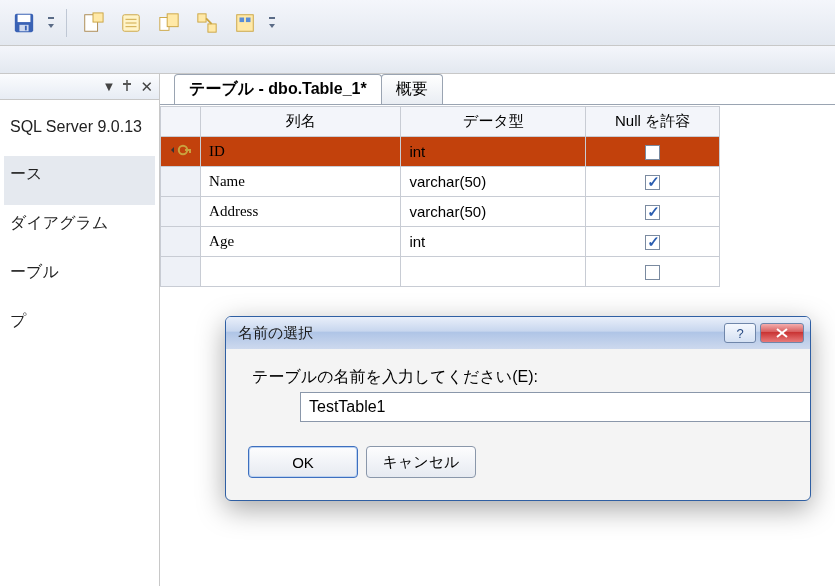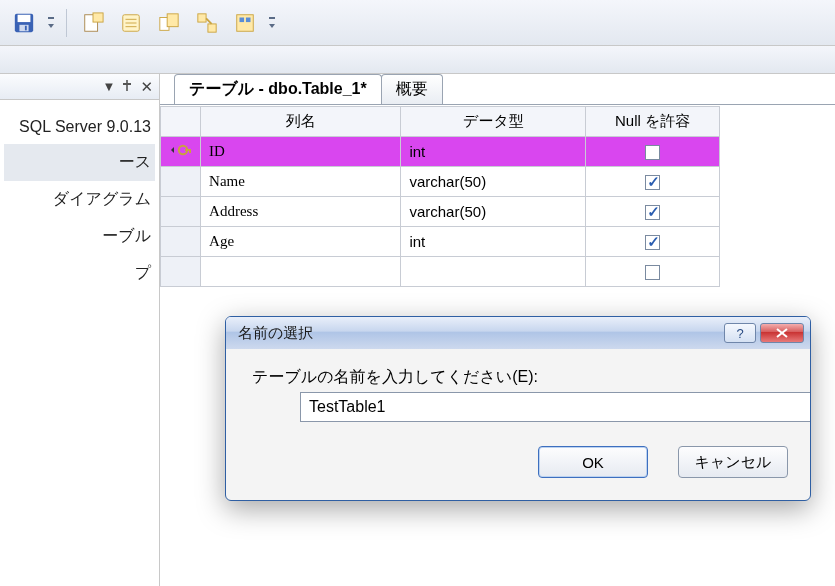--- a/index.html
+++ b/index.html
@@ -66,21 +66,21 @@
   }
   .left-header {
     height: 26px;
     background: linear-gradient(#fbfcfe, #e7ecf4);
     border-bottom:1px solid #c8c8c8;
     display:flex; align-items:center; justify-content:flex-end;
     gap:6px; padding:0 6px;
   }
   .left-header .glyph { font-size:15px; color:#444; cursor:pointer;}
   .left-body { padding:10px 4px; }
-  .tree-node { padding:8px 4px 8px 6px; white-space:nowrap; overflow:hidden; font-size:16px; color:#222;text-align:right;}
+  .tree-node { padding:8px 4px 20px 6px; white-space:nowrap; overflow:hidden; font-size:16px; color:#222;}
   .tree-node.sel { background:#e5e9ef; }
 
   
   .right { flex:1; position:relative; padding:0;}
   .doc-tabs {
     display:flex;
     align-items:flex-end;
     height:30px;
     padding-left:14px;
     gap:0;
@@ -118,21 +118,21 @@
   .key-ico { display:inline-block; }
   .cbx {
     display:inline-block; width:15px; height:15px;
     border:1px solid #7a8aa0; background:#fff;
     position:relative; vertical-align:middle;
   }
   .cbx.checked::after {
     content:"✓"; position:absolute; left:1px; top:-3px;
     font-size:15px; color:#2a5db0; font-weight:bold;
   }
-  .selrow td, .selrow .rowhdr { background:#d946ef;}
+  .selrow td, .selrow .rowhdr { background:#c2410c;}
 
   
   .dialog {
     position:absolute;
     left:225px; top:316px;
     width:586px;
     border:1px solid #2f5fa3;
     border-radius:6px;
     box-shadow:0 8px 28px rgba(0,0,0,0.35);
     background:#f4f4f4;
@@ -162,22 +162,22 @@
     width:44px;
   }
   .dlg-body { padding:18px 26px 10px 26px;}
   .dlg-label { font-size:16px; margin-bottom:4px;}
   .dlg-input {
     width:100%; height:30px;
     border:1px solid #8a97aa; padding:3px 8px;
     font-size:16px; font-family:inherit;margin-left:48px;
   }
   .dlg-buttons {
-    display:flex; justify-content:flex-end;
-    gap:30px; padding:14px 22px 22px 22px;
+    display:flex; 
+    gap:8px; padding:14px 22px 22px 22px;
   }
   .dlg-btn {
     min-width:110px; height:32px;
     border:1px solid #8a97aa;
     border-radius:4px;
     background:linear-gradient(#fdfdfe,#e6eaf1);
     font-size:15px; font-family:inherit;
     cursor:pointer;
   }
   .dlg-btn.default { border:1px solid #3d6fbf; box-shadow:0 0 0 1px #bcd2f0 inset;}

